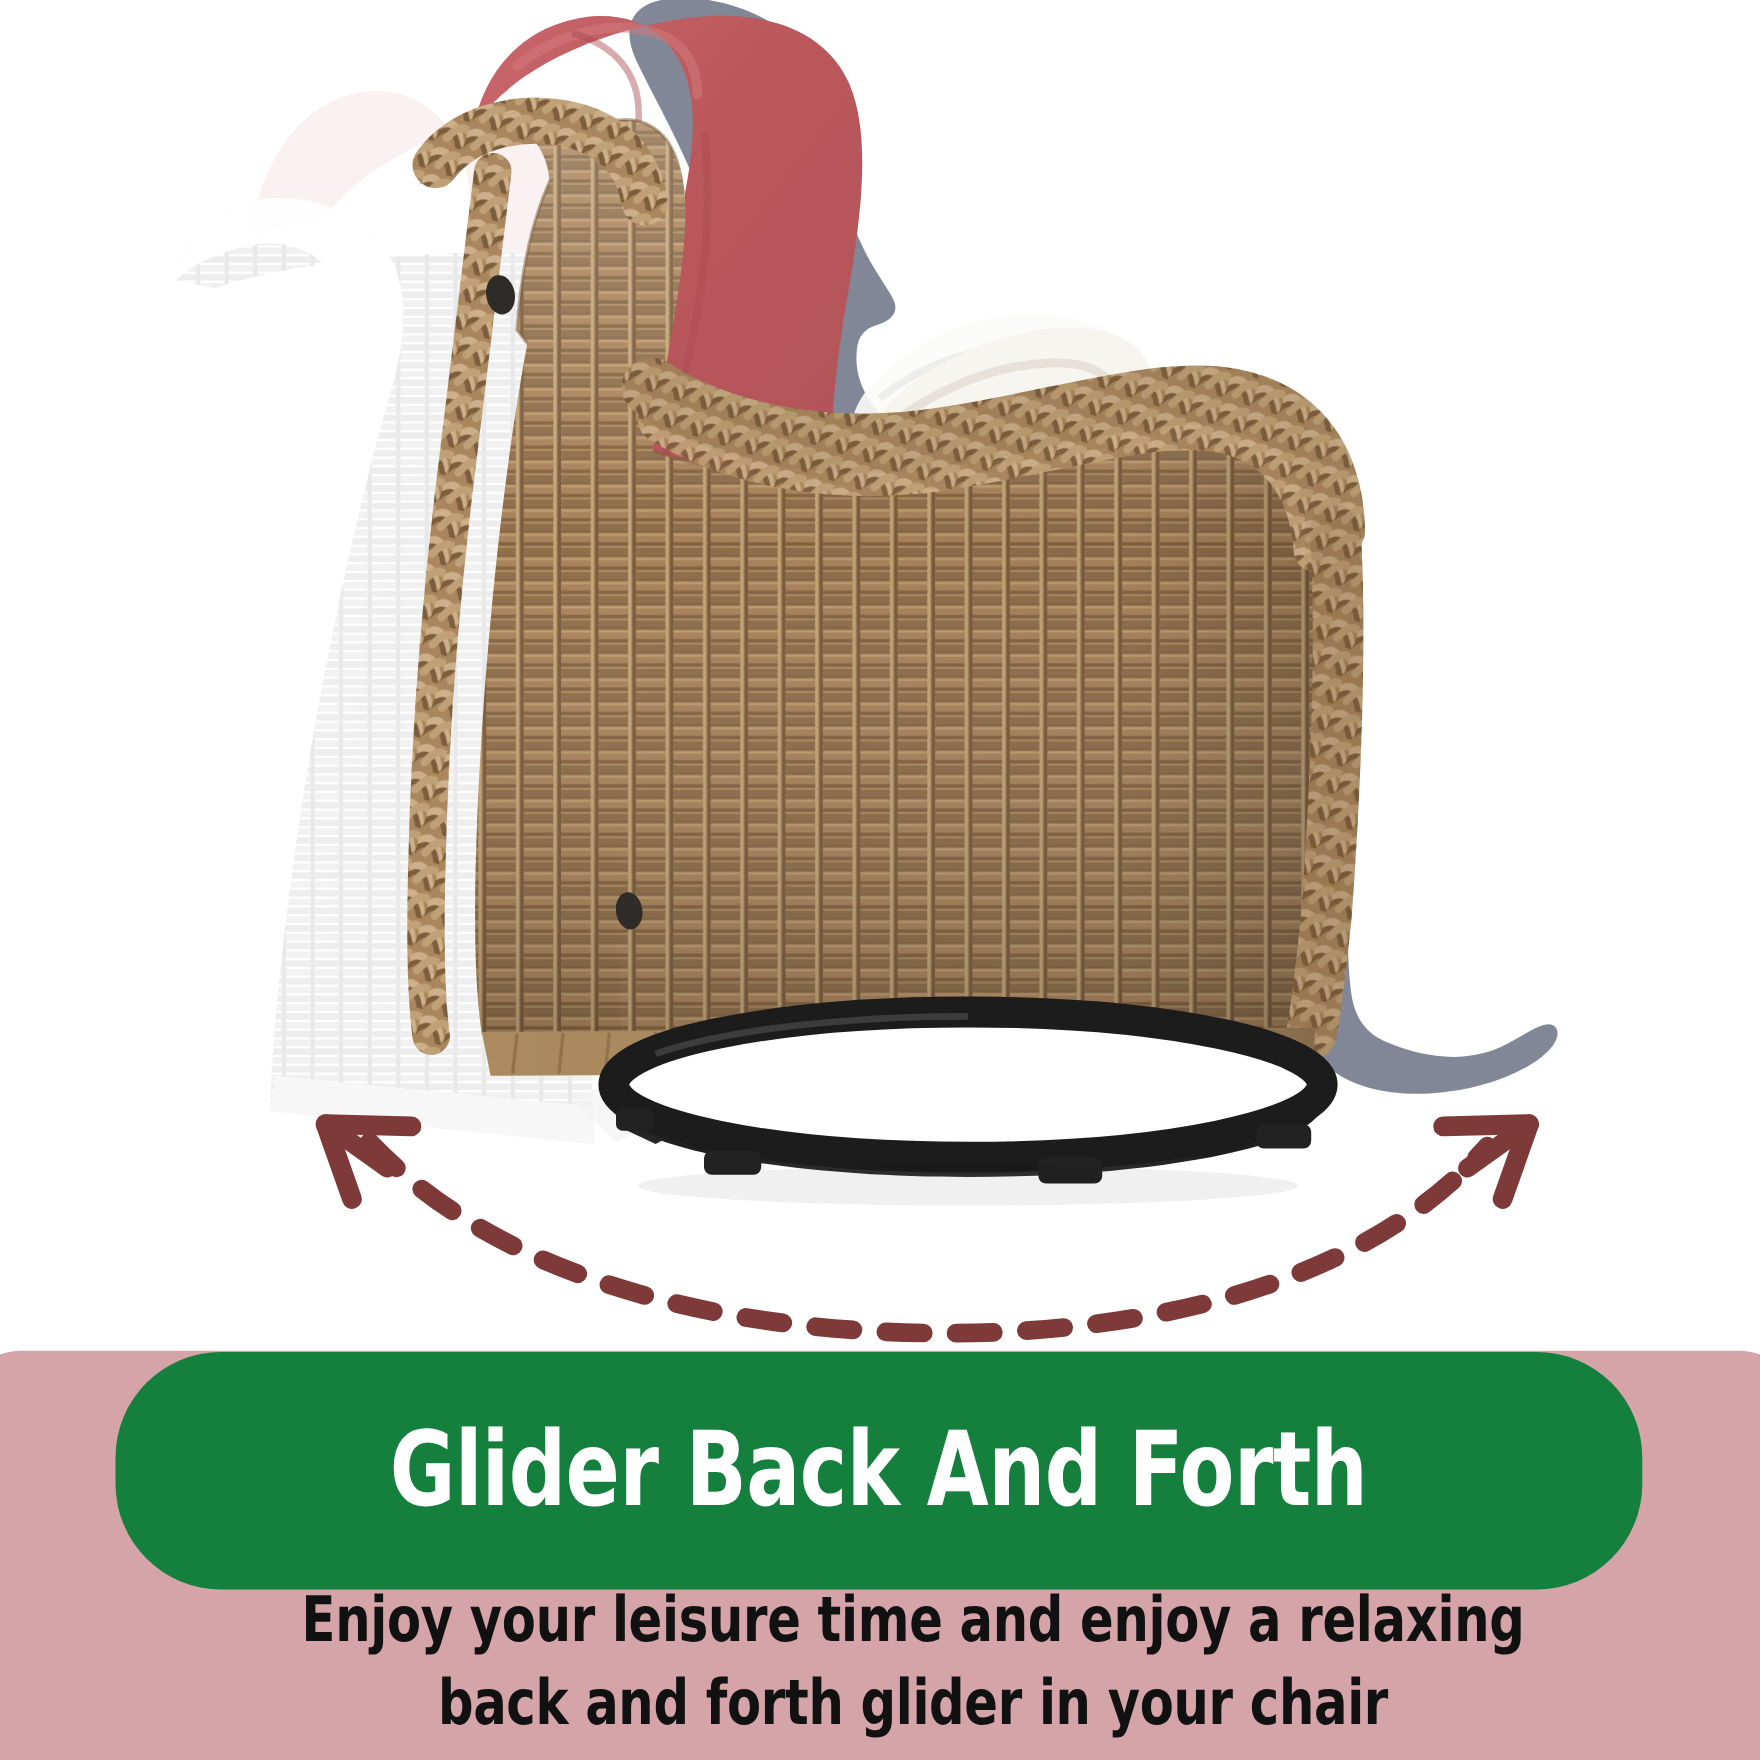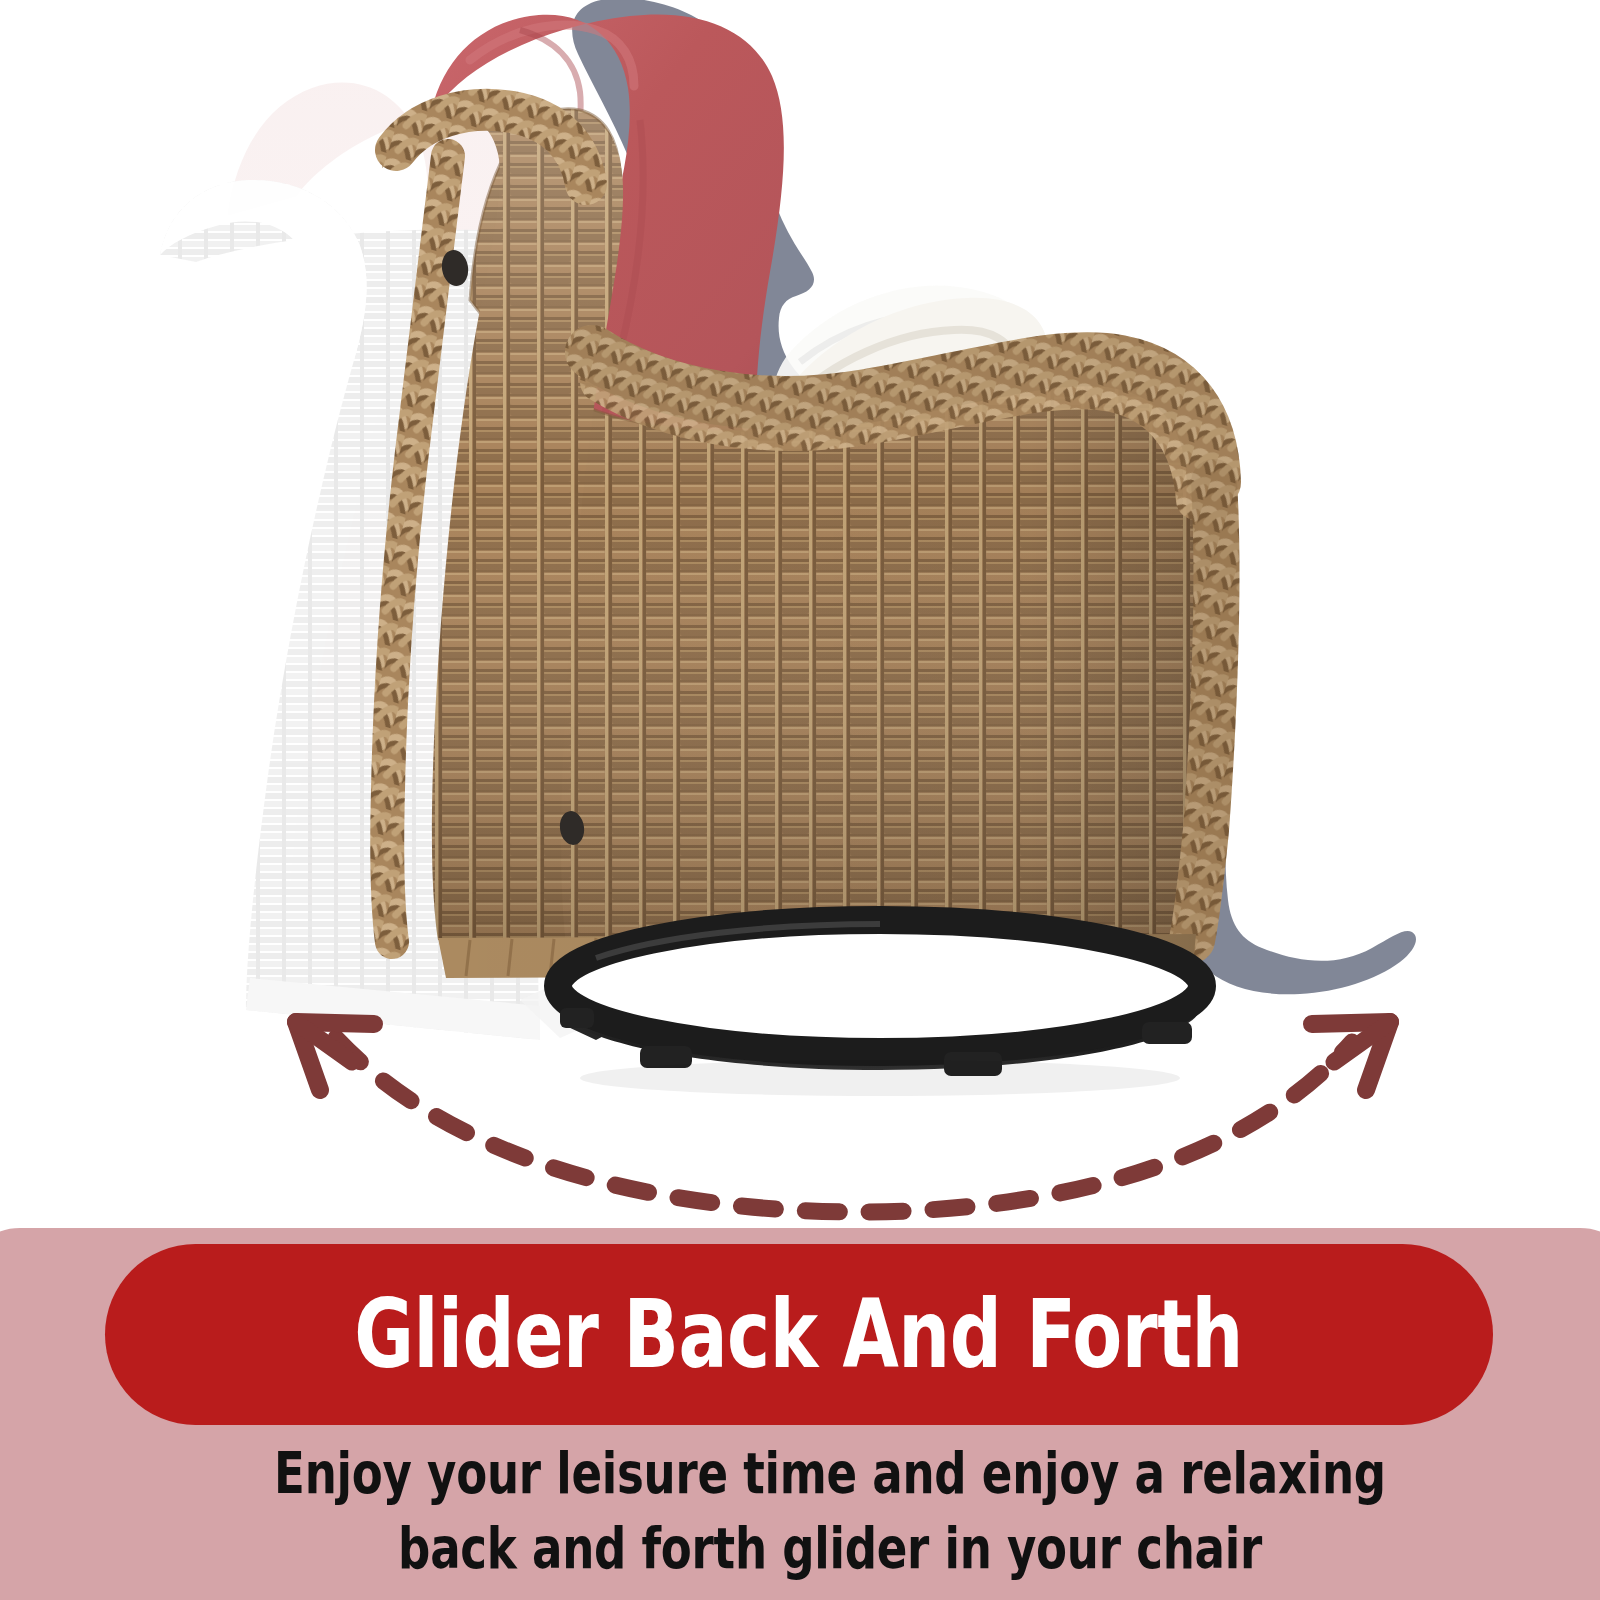--- a/index.html
+++ b/index.html
@@ -28,22 +28,22 @@
   
   .caption{
     position:absolute;left:0;top:1228px;width:1600px;height:372px;
   }
   .caption-bg{
     position:absolute;left:-40px;top:0px;width:1680px;height:372px;
     background:#d5a4a8;
     border-top-left-radius:60px;border-top-right-radius:60px;
   }
   .title-pill{
-    position:absolute;left:105px;top:16px;width:1388px;height:181px;
-    background:#b91c1c;border-radius:96px;
+    position:absolute;left:105px;top:1px;width:1388px;height:216px;
+    background:#15803d;border-radius:96px;
     display:flex;align-items:center;justify-content:center;
   }
   .title-text{
     color:#ffffff;
     font-family:"DejaVu Sans Condensed","Liberation Sans Narrow","Liberation Sans",sans-serif;
     font-weight:bold;font-size:94px;line-height:1;
     letter-spacing:-0.5px;white-space:nowrap;
     transform:scaleX(0.86);transform-origin:center;
   }
   .subtitle{

